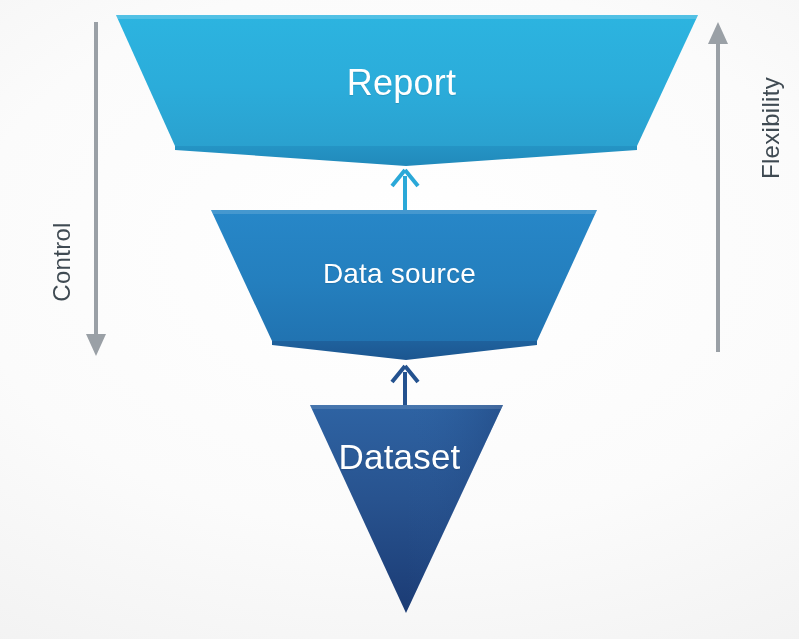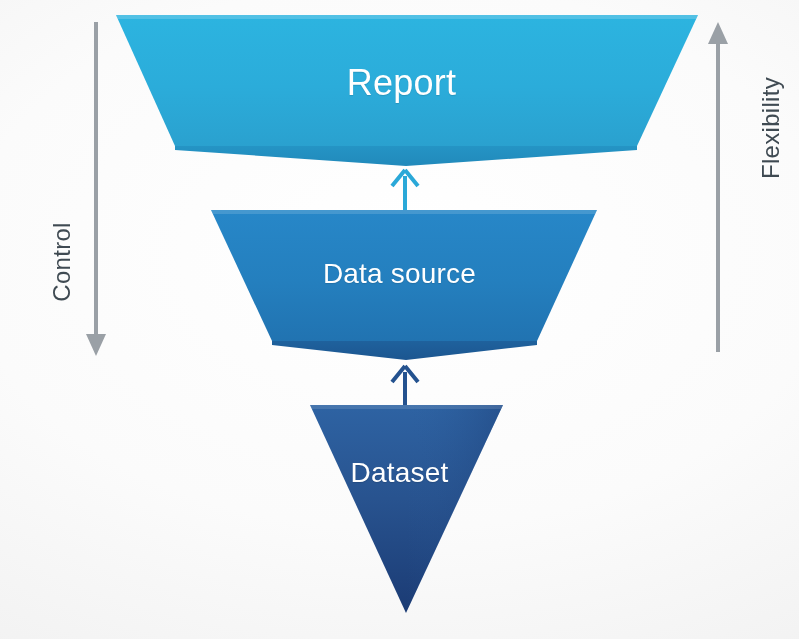--- a/index.html
+++ b/index.html
@@ -42,22 +42,21 @@
     font-size: 36px;
   }
   .label-datasource {
     left: 0; right: 0;
     top: 258px;
     font-size: 28px;
   }
   .label-dataset {
     left: 0; right: 0;
     top: 437px;
-    font-size: 28px;
-    margin-top: 20px;
+    font-size: 35px;
   }
   .axis-label {
     position: absolute;
     color: #3f4a52;
     font-size: 24px;
     letter-spacing: 0.3px;
     white-space: nowrap;
   }
   .axis-label-control {
     left: -3px;

